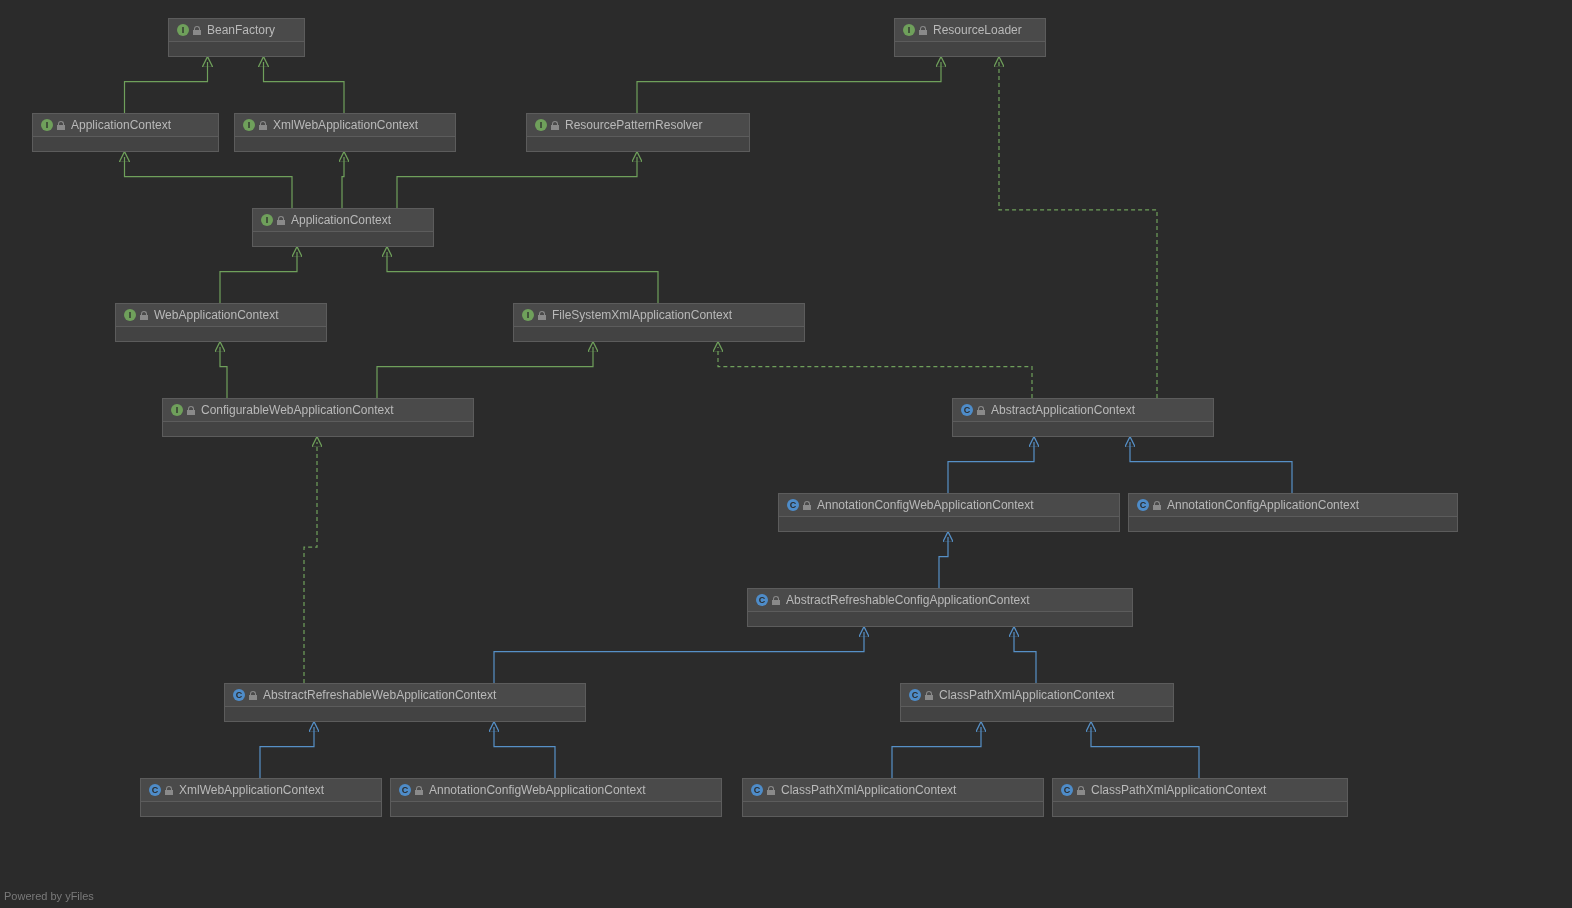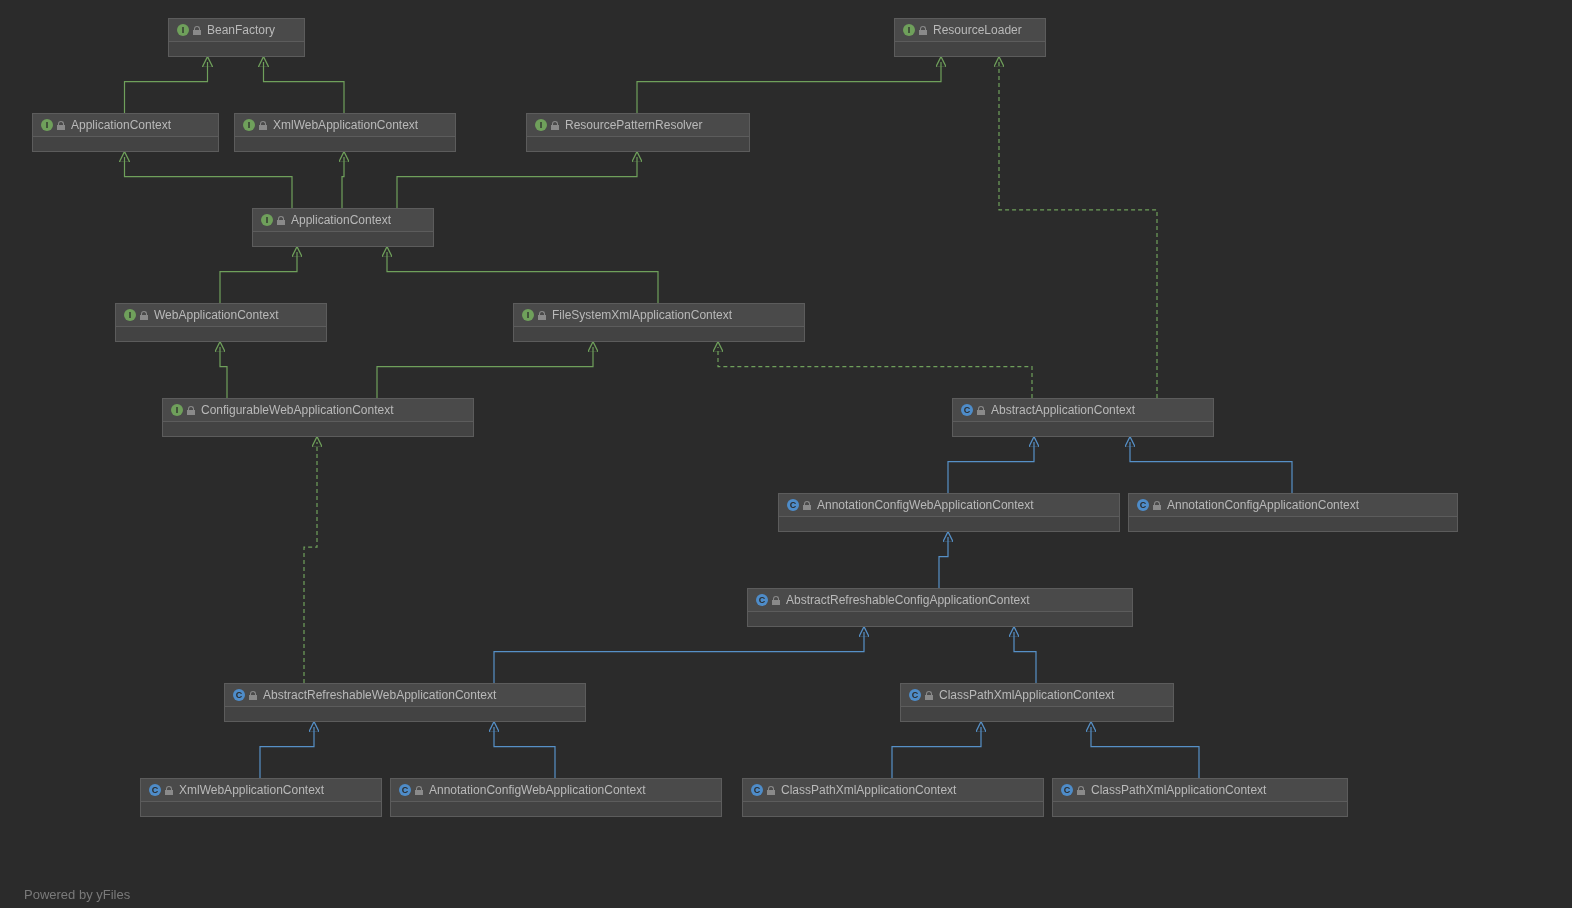--- a/index.html
+++ b/index.html
@@ -11,21 +11,21 @@
 .ico{width:12px;height:12px;border-radius:50%;display:inline-flex;align-items:center;justify-content:center;font:700 9px/1 Arial;color:#2b2b2b;margin-right:4px;flex:0 0 12px}
 .ico-i{background:#6fa05b}
 .ico-c{background:#4e8cc9}
 .lock{width:8px;height:9px;margin-right:6px;position:relative;display:inline-block;flex:0 0 8px}
 .lock::before{content:"";position:absolute;bottom:0;left:0;width:8px;height:5px;background:#8a8a8a}
 .lock::after{content:"";position:absolute;top:0;left:1px;width:4px;height:4px;border:1px solid #8a8a8a;border-bottom:none;border-radius:3px 3px 0 0}
 svg.edges{position:absolute;left:0;top:0;width:1572px;height:908px;pointer-events:none}
 .e-green{stroke:#6fa05b;fill:none;stroke-width:1.2}
 .e-blue{stroke:#5690c7;fill:none;stroke-width:1.2}
 .e-dash{stroke-dasharray:4 3}
-.footer{position:absolute;left:24px;bottom:6px;color:#7a7a7a;font-size:13px}
+.footer{position:absolute;left:4px;bottom:6px;color:#7a7a7a;font-size:11px}
 </style>
 </head>
 <body>
 
 <div class="canvas">
   <svg class="edges">
     <defs>
       <marker id="ag" viewBox="0 0 10 10" refX="5" refY="5" markerWidth="9" markerHeight="9" orient="auto-start-reverse">
         <path d="M0 0 L10 5 L0 10 Z" fill="none" stroke="#6fa05b" stroke-width="1.2"></path>
       </marker>

